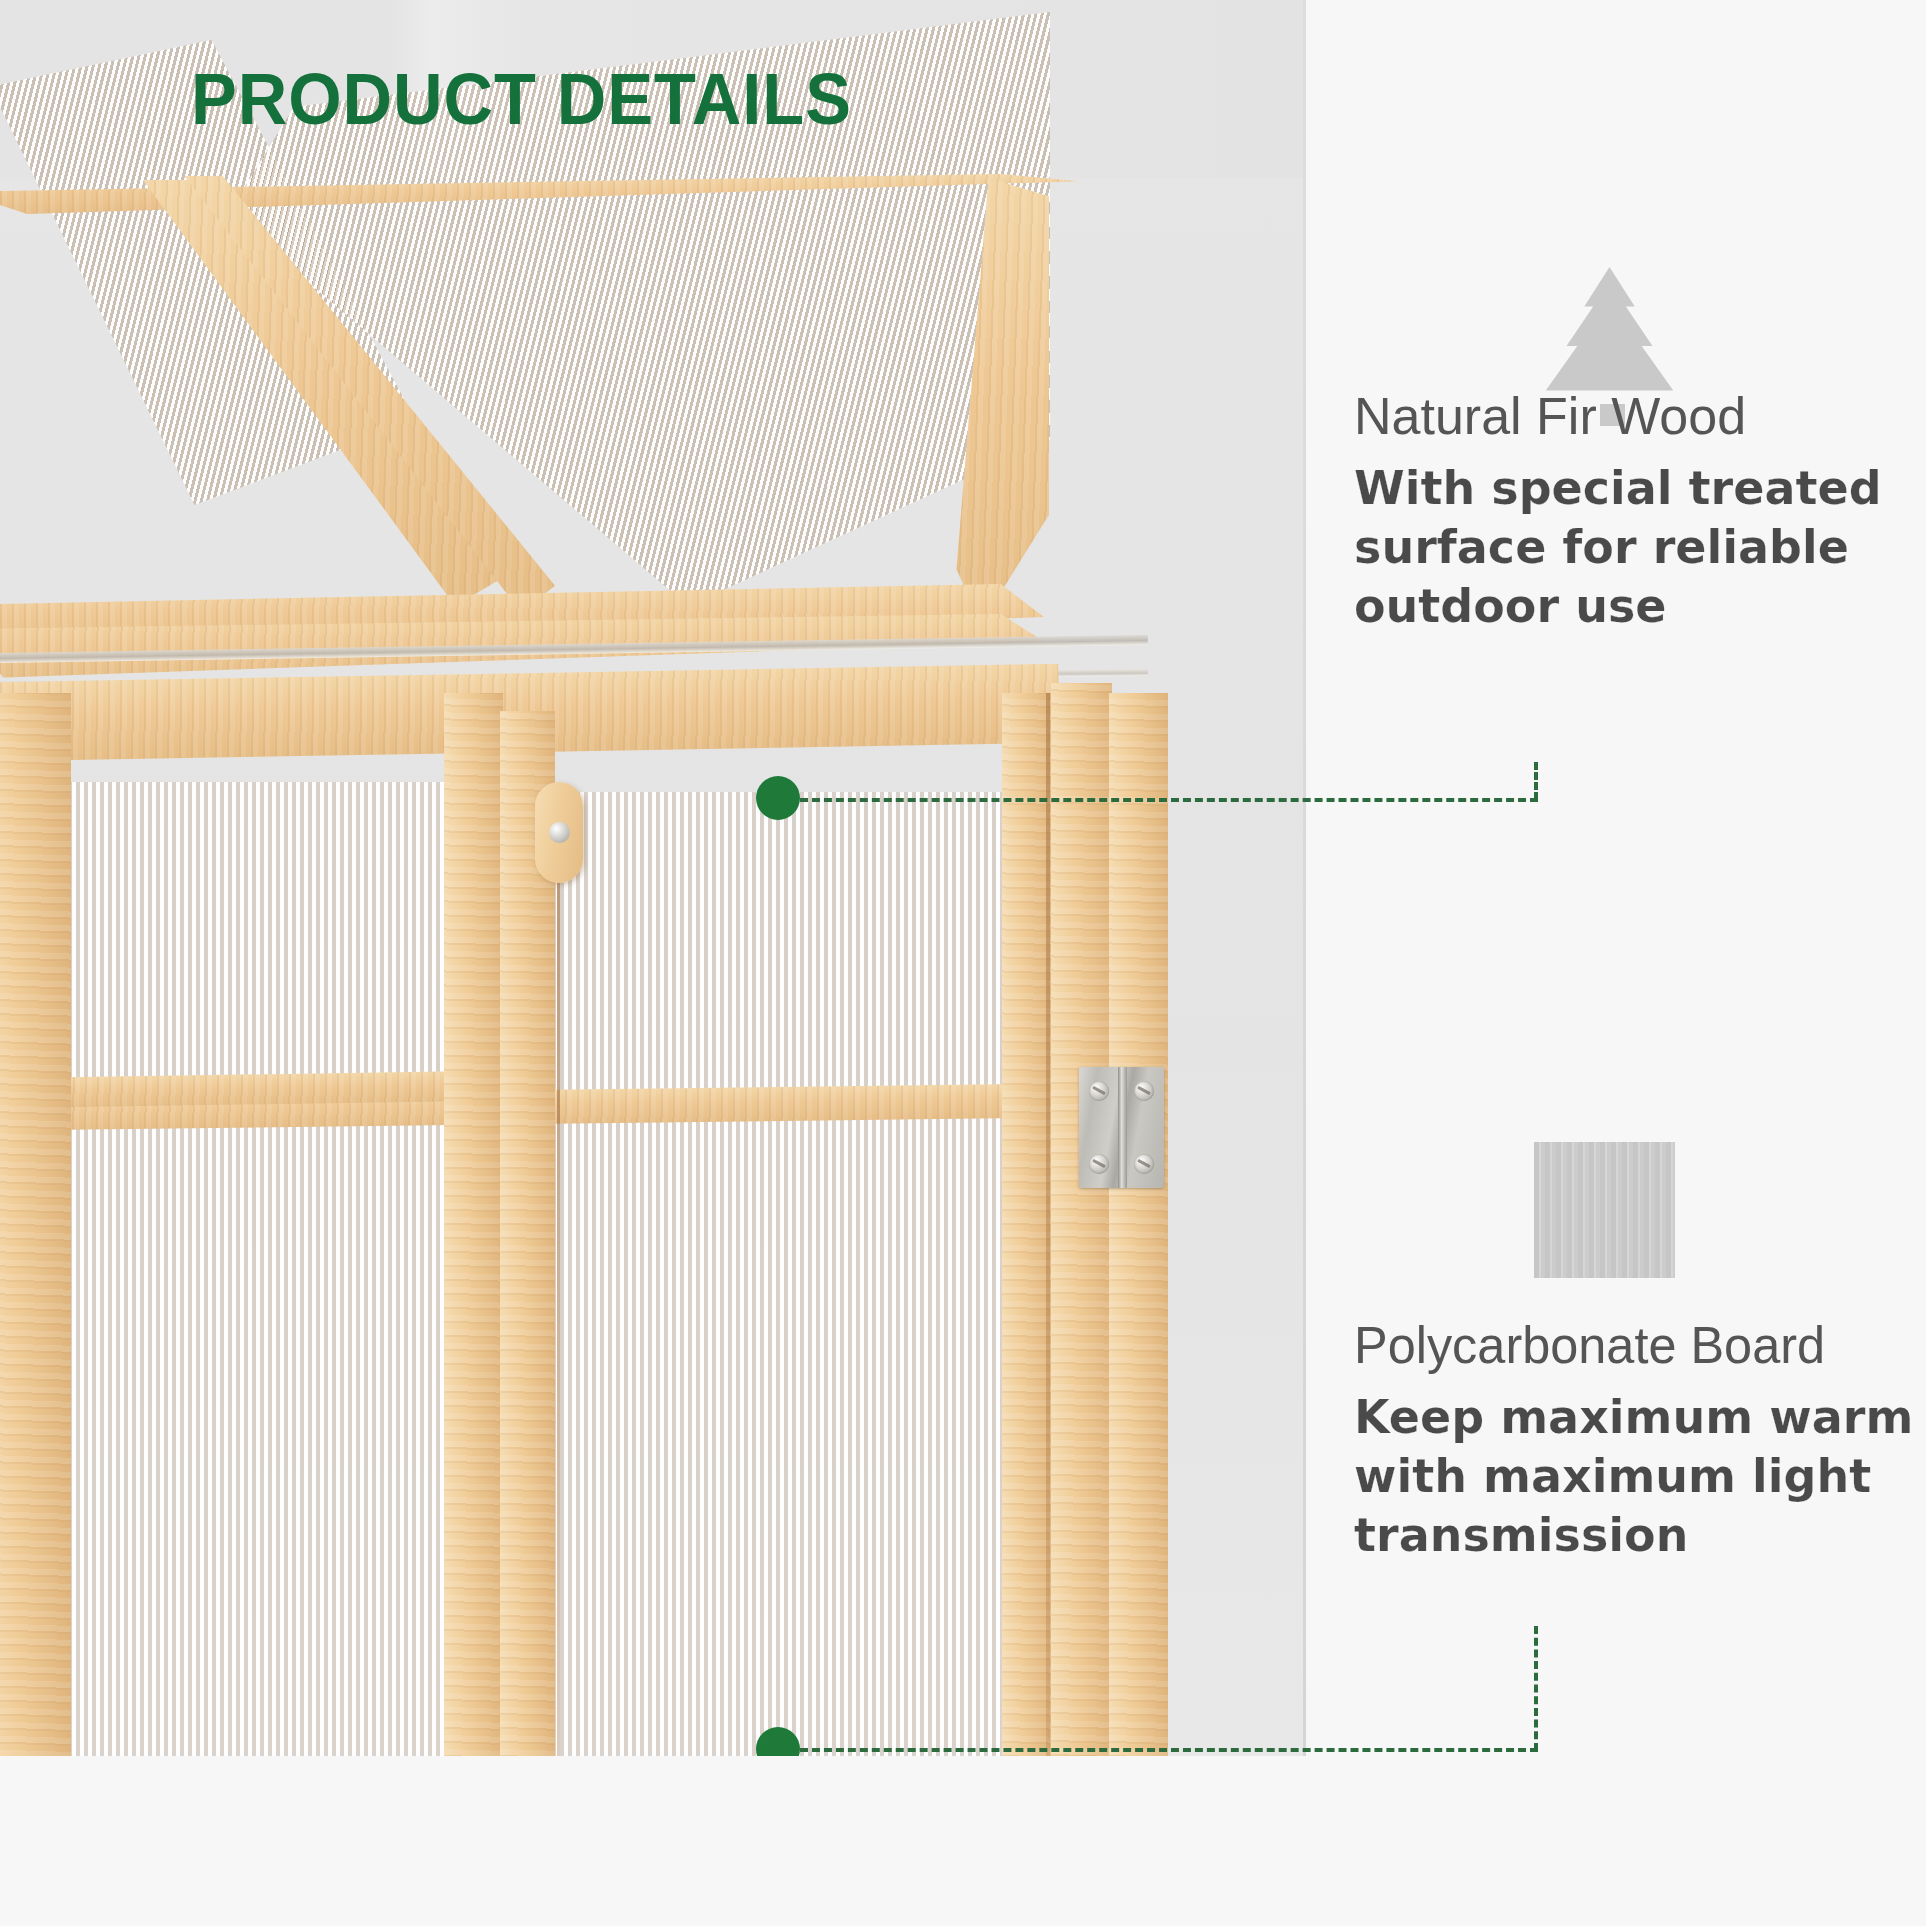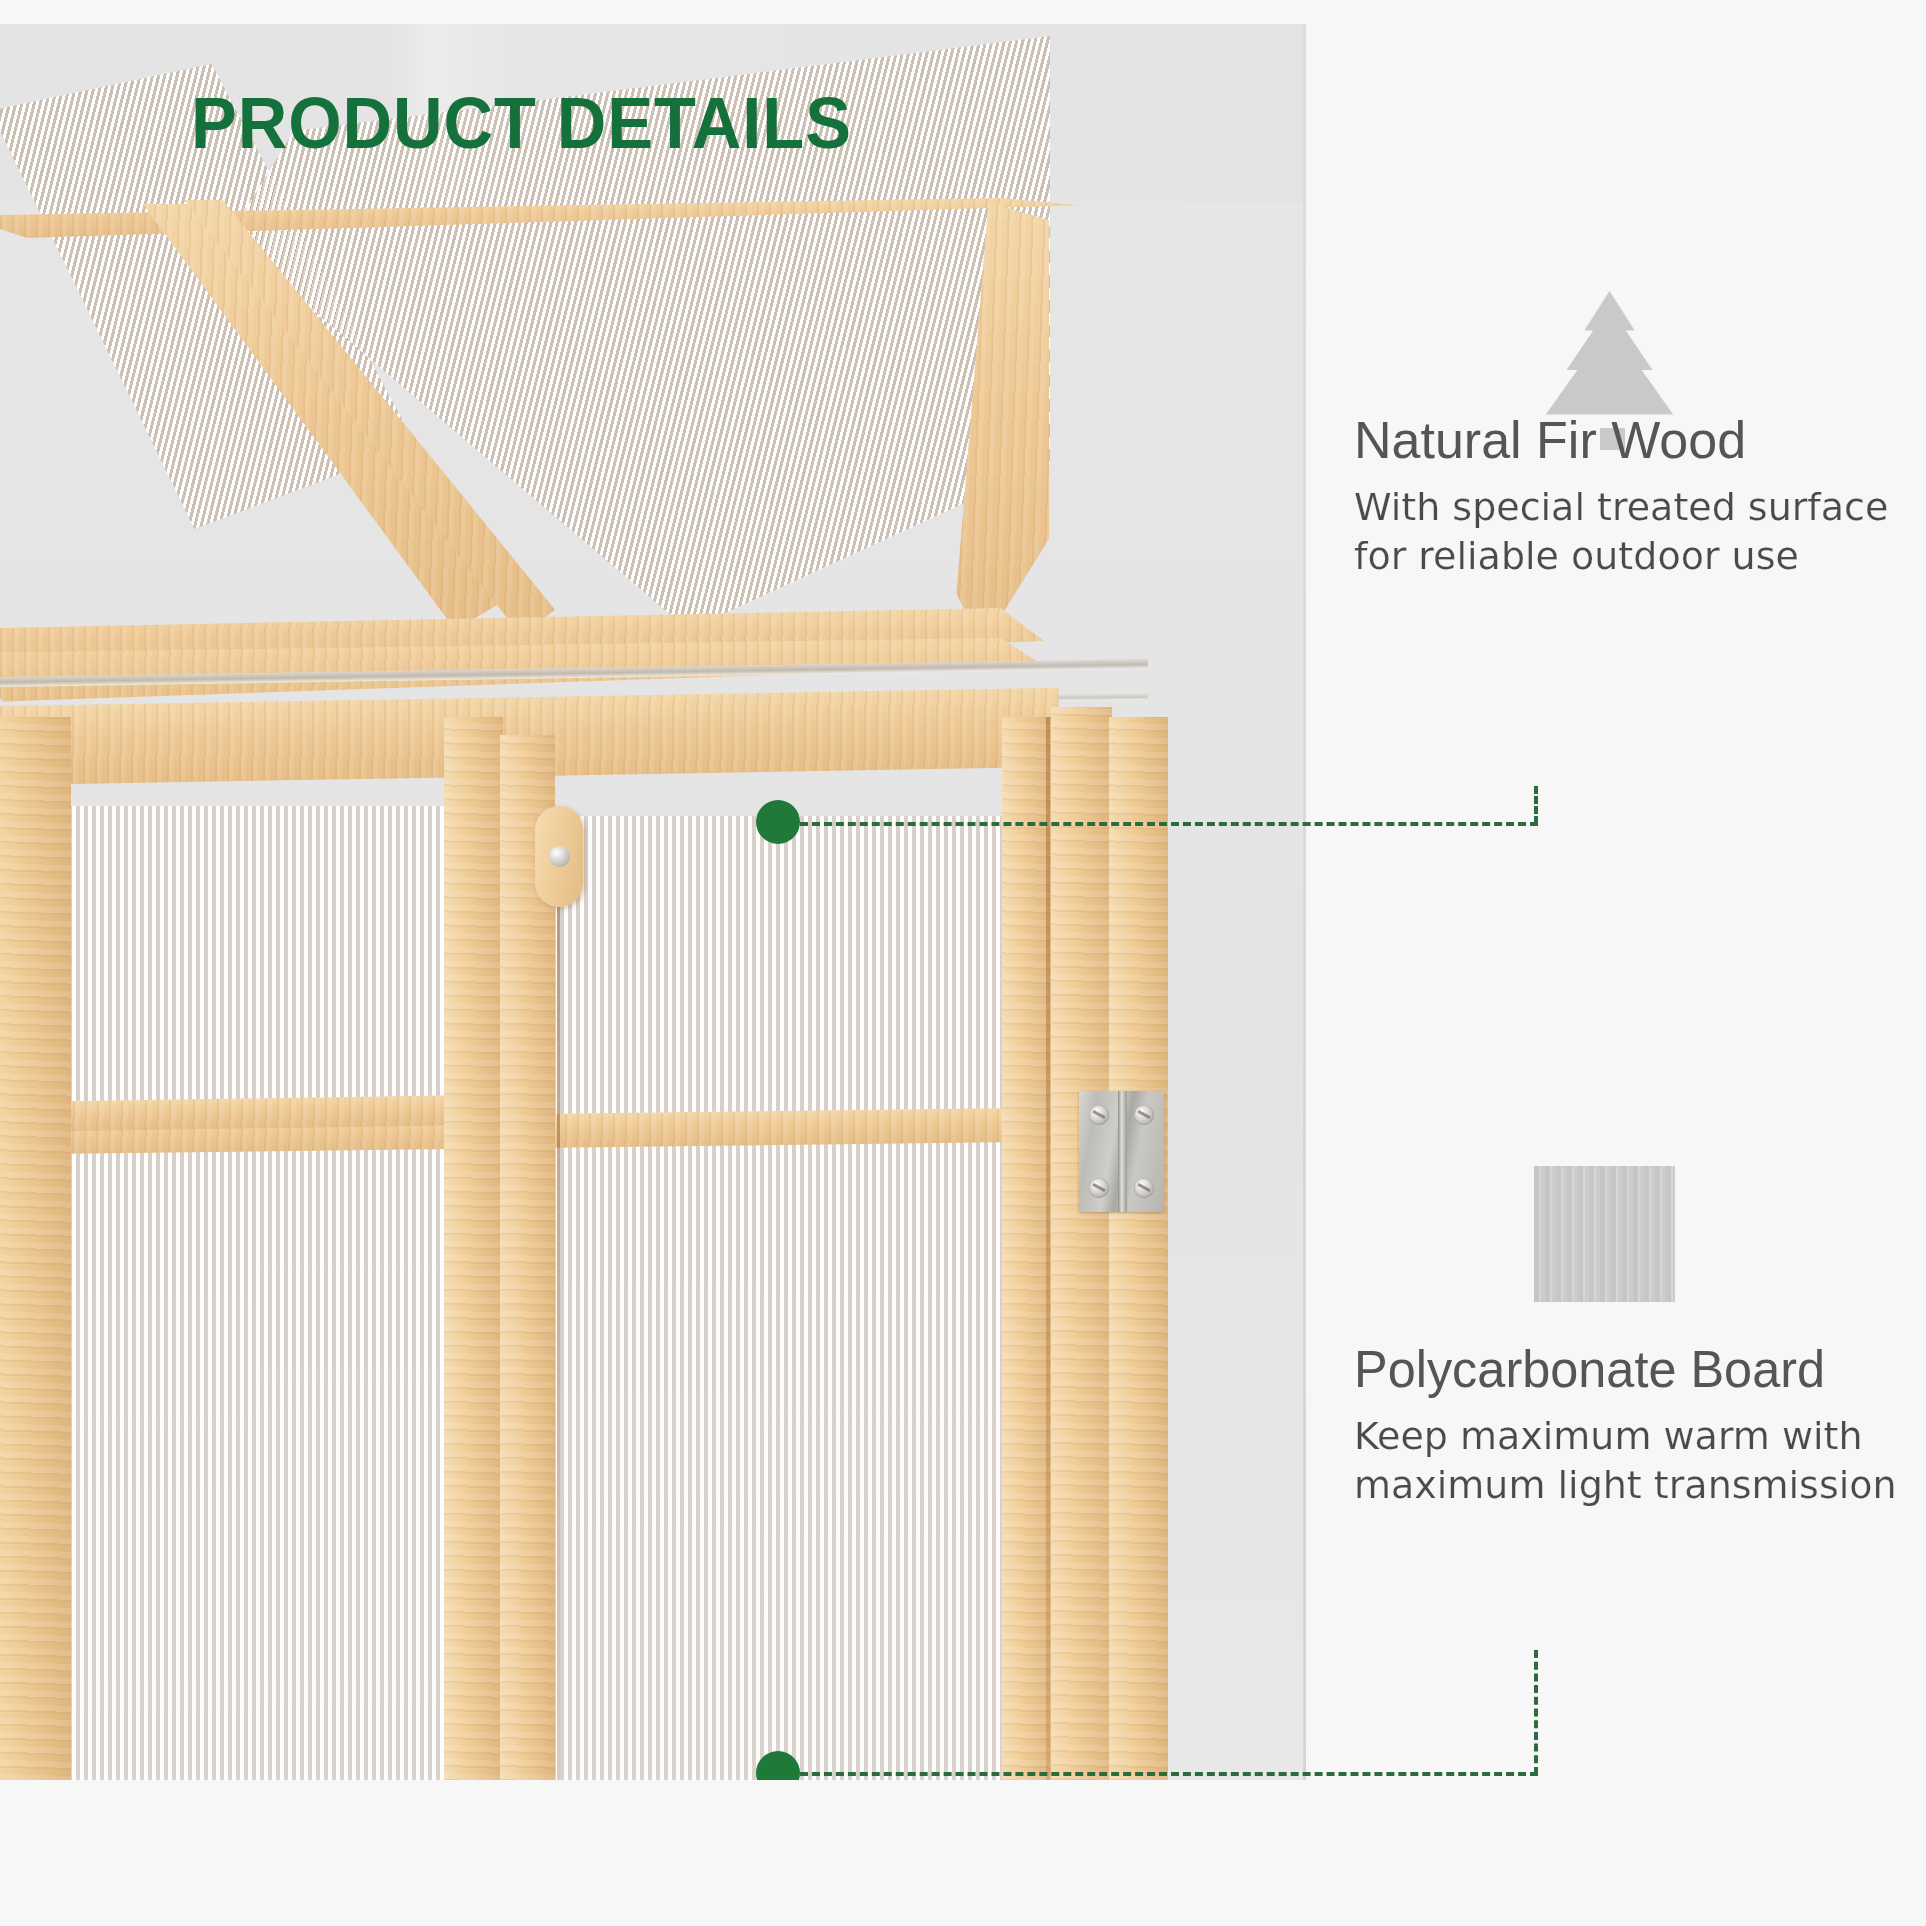--- a/index.html
+++ b/index.html
@@ -1,21 +1,21 @@
 <!DOCTYPE html>
 <html><head>
 <meta charset="utf-8">
 <style>
   html,body{margin:0;padding:0;}
   body{
     width:1927px;height:1927px;overflow:hidden;
     font-family:"Liberation Sans", sans-serif;
     background:#f7f7f7;
   }
-  #stage{position:relative;width:1927px;height:1756px;overflow:hidden;background:#fef9c3;margin-top:24px;}
+  #stage{position:relative;width:1927px;height:1756px;overflow:hidden;background:#fef9c3;}
 
   
   .photo{
     position:absolute;left:0;top:0;width:1303px;height:1927px;
     background:linear-gradient(180deg,#e6e6e6 0%,#e4e4e4 55%,#e9e9e9 100%);
     overflow:hidden;
   }
   .photo-top-band{
     position:absolute;left:0;top:0;width:1303px;height:178px;
     background:linear-gradient(90deg,#e4e4e4 0%,#e4e4e4 30%,#ececec 33%,#e6e6e6 40%,#e3e3e3 100%);
@@ -200,21 +200,21 @@
   }
 
   .feat{position:absolute;left:1354px;width:572px;}
   .feat h2{
     margin:0;font-size:52px;font-weight:400;color:#555555;
     letter-spacing:0px;white-space:nowrap;line-height:1.1;
     font-family:"Liberation Sans", sans-serif;
   }
   .feat h2.tight{transform:scaleX(0.97);transform-origin:left top;}
   .feat p{
-    margin:14px 0 0 0;font-size:38px;font-weight:400;color:#4a4a4a;
+    margin:14px 0 0 0;font-size:46px;font-weight:700;color:#4a4a4a;
     line-height:1.28;letter-spacing:0px;
     font-family:"DejaVu Sans", sans-serif;
     -webkit-text-stroke:0.2px #f7f7f7;
   }
   .feat-1{top:388px;}
   .feat-2{top:1317px;}
 
   
   .dot{
     position:absolute;width:44px;height:44px;border-radius:50%;

